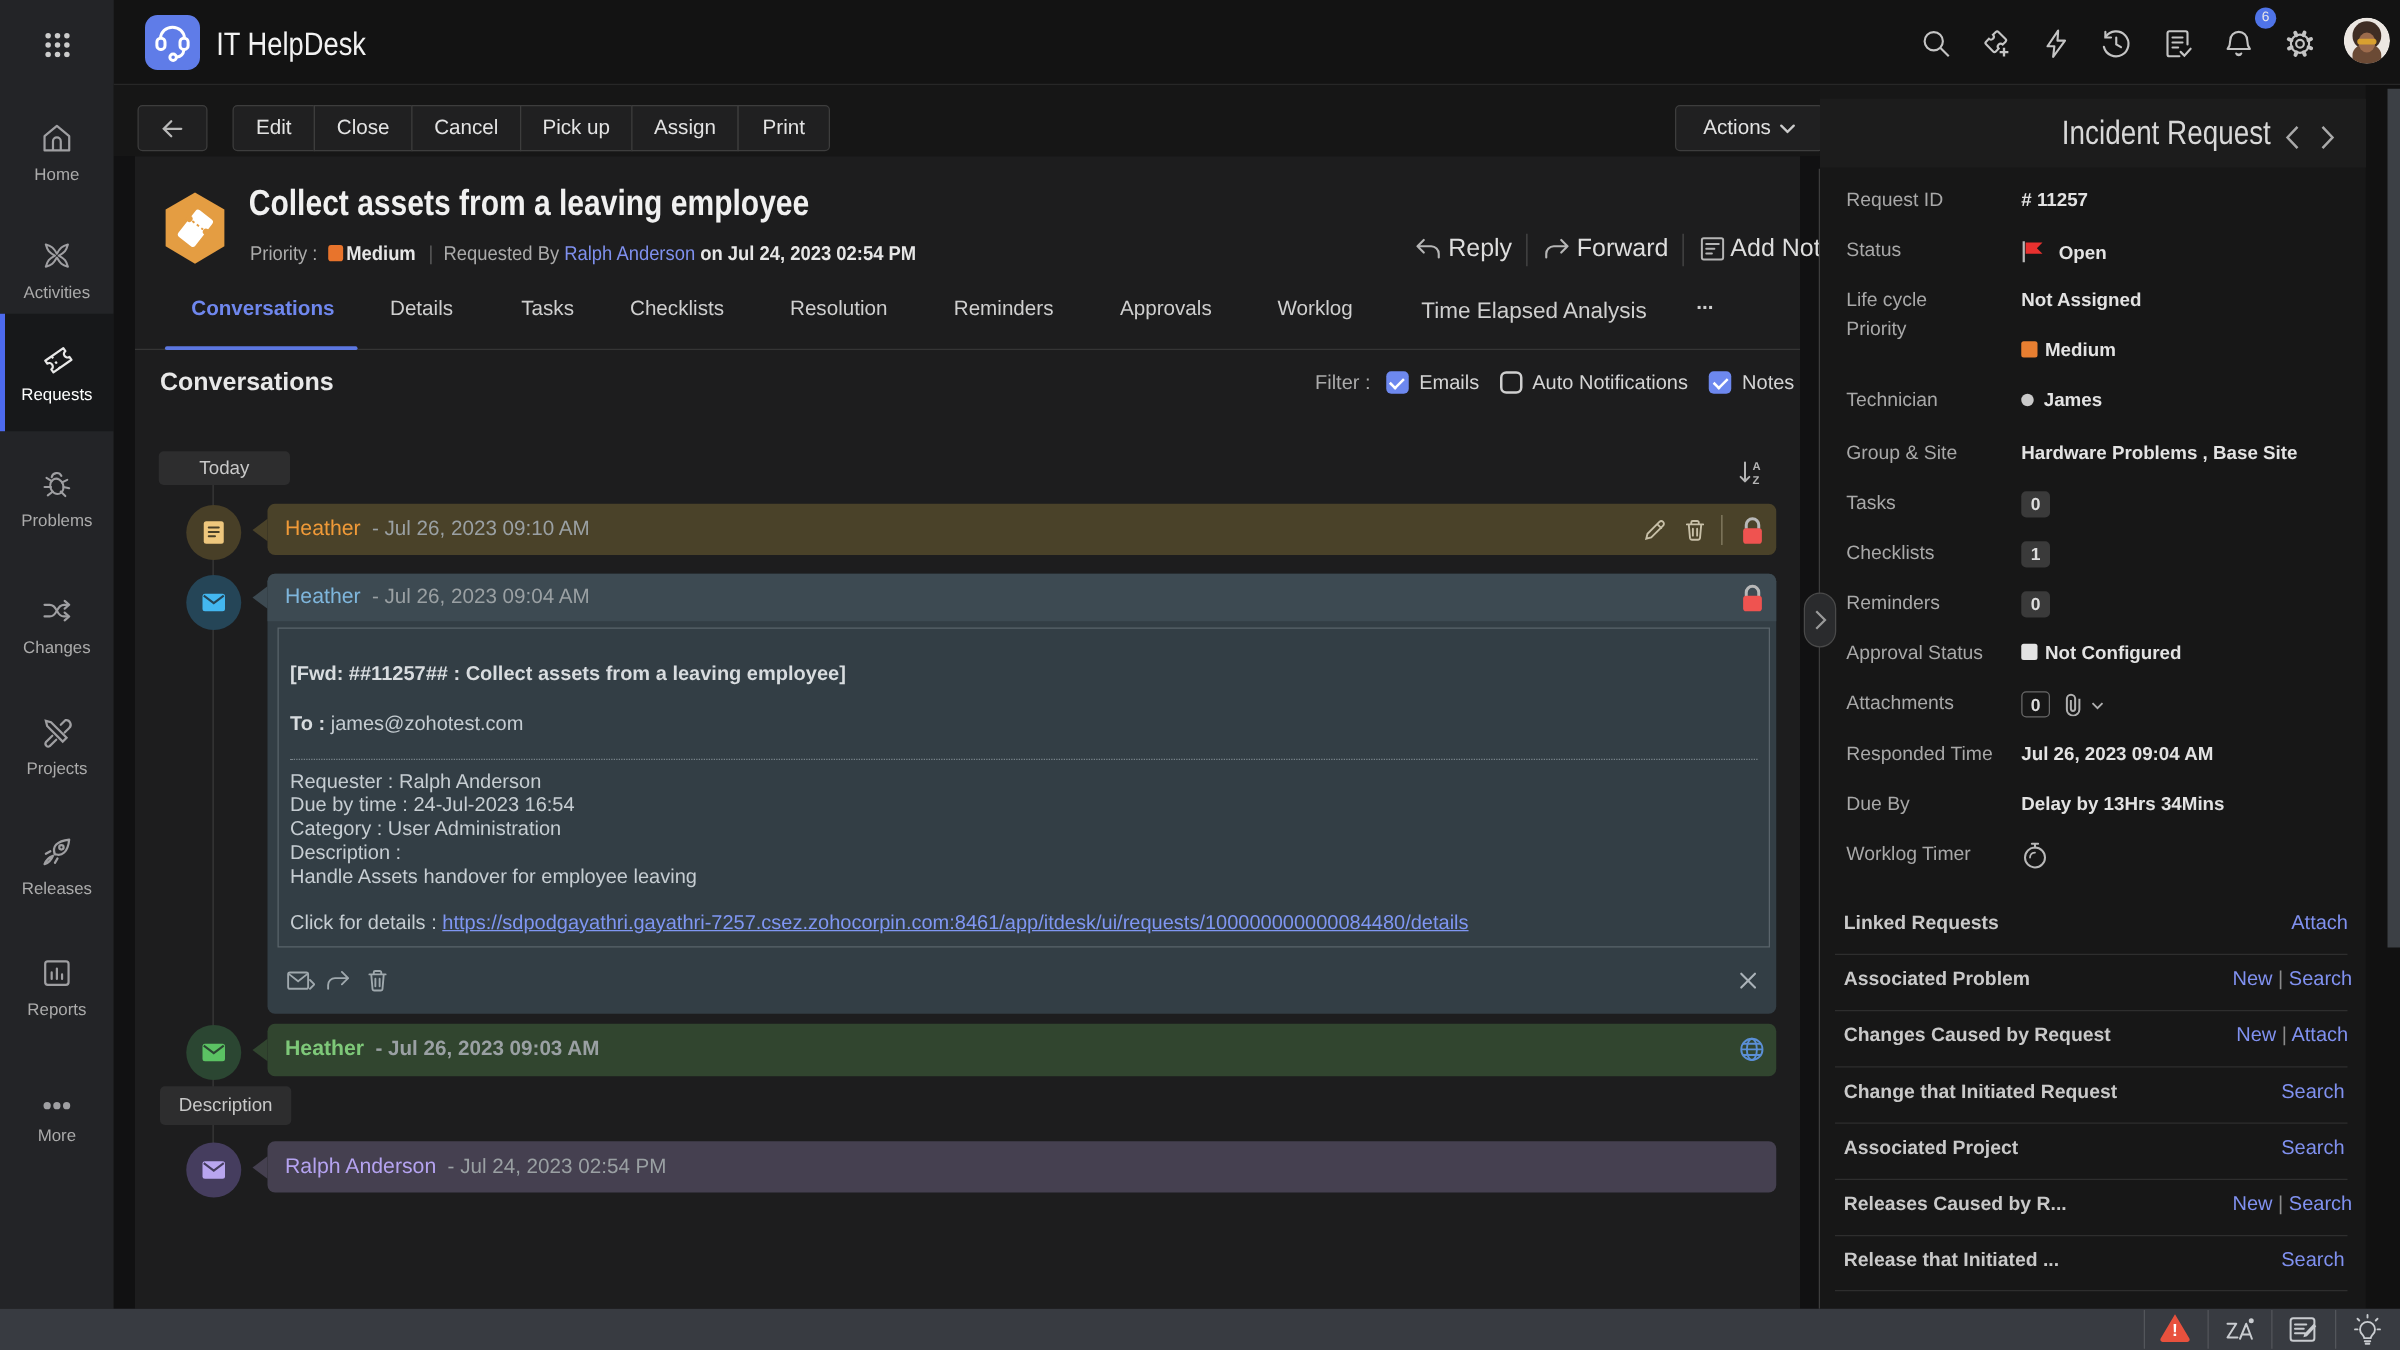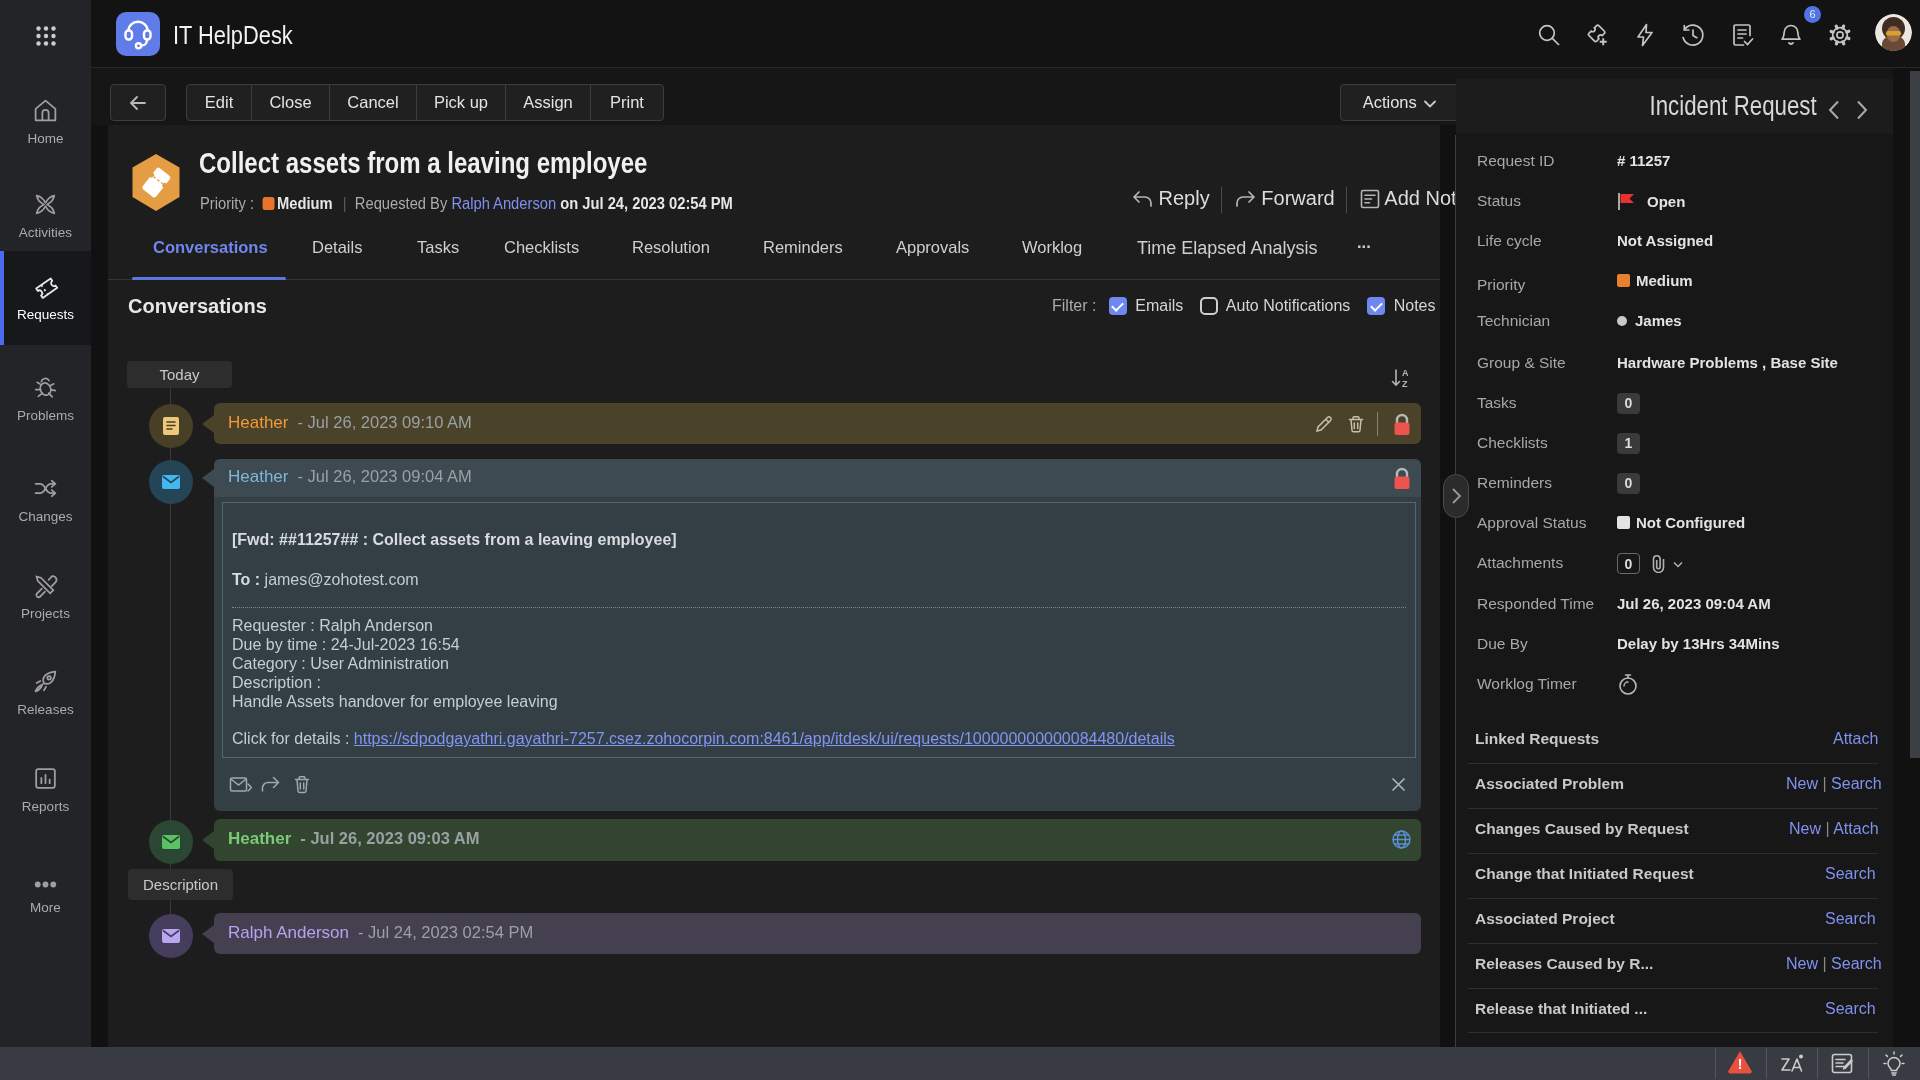--- a/index.html
+++ b/index.html
@@ -357,21 +357,21 @@
 
   <div class="plabel" style="top:152px">Request ID</div>
     <div class="pvalue" style="top:152px"># 11257</div>
   <div class="plabel" style="top:192px">Status</div>
   <div class="pvalue" style="top:192px"><svg width="18" height="18" viewBox="0 0 18 18" style="vertical-align:-3px;margin-right:12px">
         <path d="M2 1 v17" stroke="#b9b9b9" stroke-width="1.8"></path>
         <path d="M3.5 2 h13.5 l-4.5 4.5 L17 11 H3.5 z" fill="#e8312f"></path>
       </svg>Open</div>
   <div class="plabel" style="top:232px">Life cycle</div>
     <div class="pvalue" style="top:232px">Not Assigned</div>
-  <div class="plabel" style="top:276px">Priority</div>
+  <div class="plabel" style="top:255px">Priority</div>
   <div class="pvalue" style="top:272px"><span style="display:inline-block;width:13px;height:13px;background:#e87f31;border-radius:2px;vertical-align:-1px;margin-right:6px"></span>Medium</div>
   <div class="plabel" style="top:312px">Technician</div>
   <div class="pvalue" style="top:312px"><span style="display:inline-block;width:10px;height:10px;background:#c9c9c9;border-radius:50%;vertical-align:0px;margin-right:8px"></span>James</div>
   <div class="plabel" style="top:354px">Group &amp; Site</div>
     <div class="pvalue" style="top:354px">Hardware Problems , Base Site</div>
   <div class="plabel" style="top:394px">Tasks</div>
     <div class="pvalue" style="top:393px"><span class="numbadge">0</span></div>
   <div class="plabel" style="top:434px">Checklists</div>
     <div class="pvalue" style="top:433px"><span class="numbadge">1</span></div>
   <div class="plabel" style="top:474px">Reminders</div>

